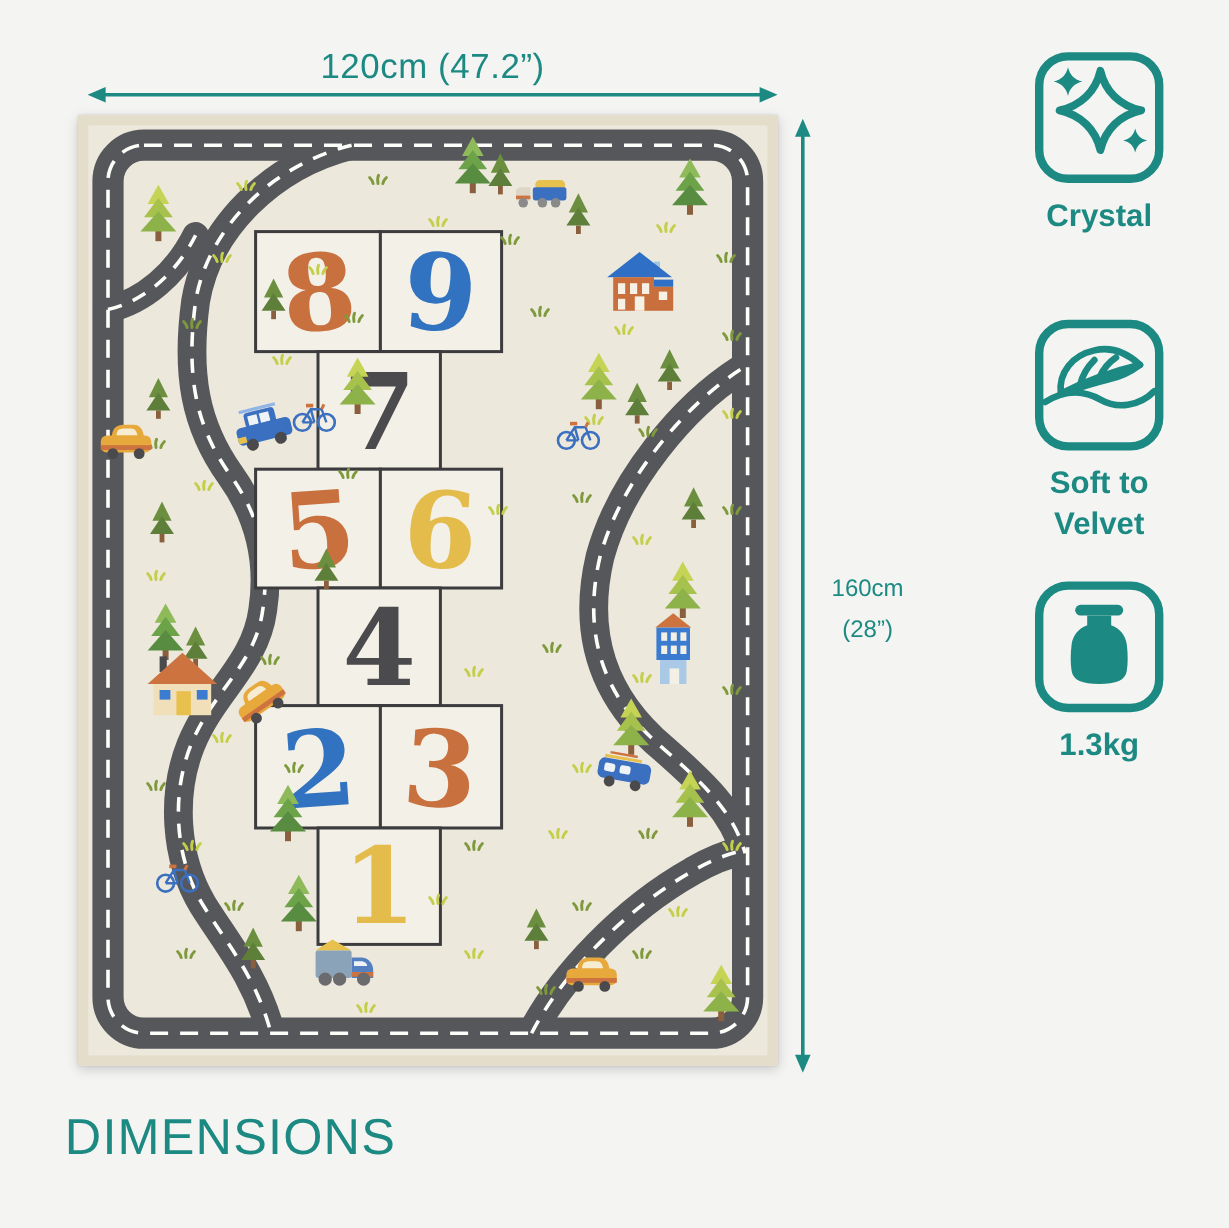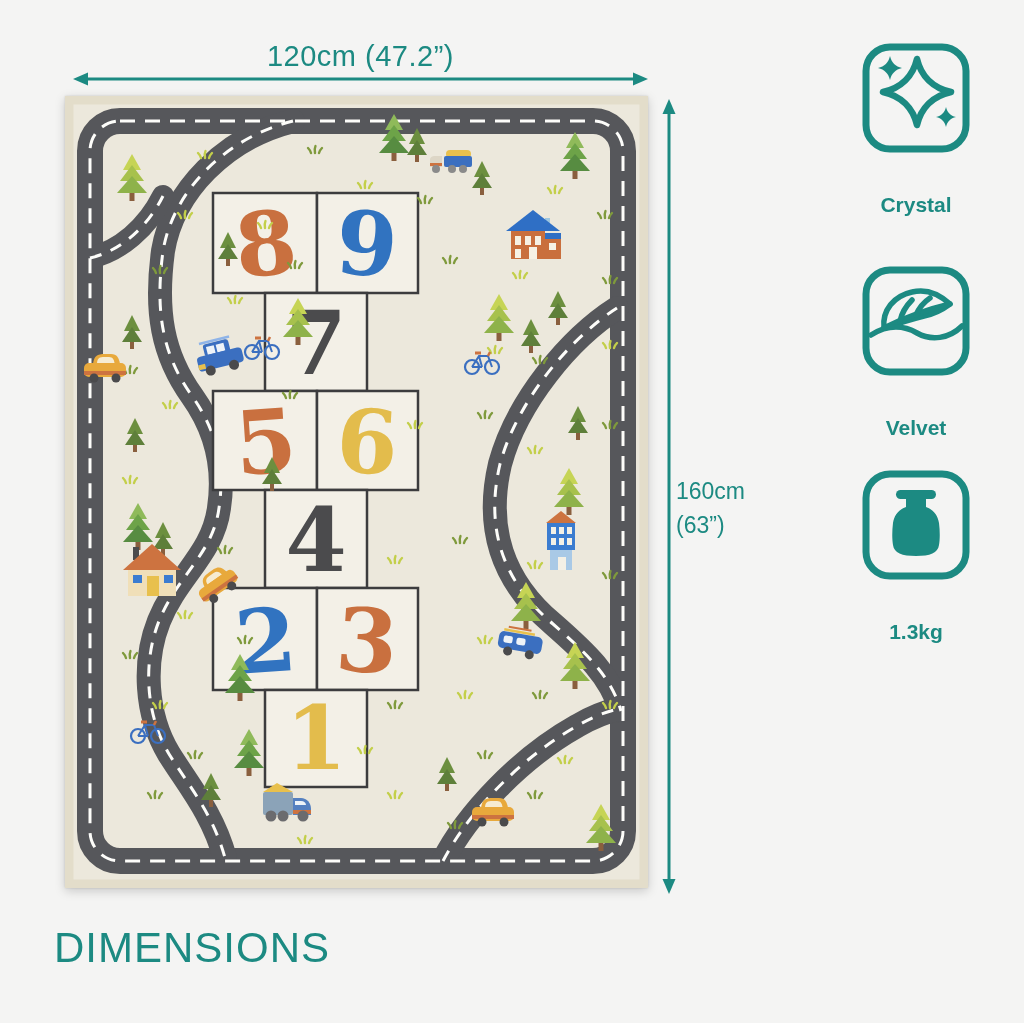--- a/index.html
+++ b/index.html
@@ -4,34 +4,34 @@
 <style>
   html,body{margin:0;padding:0;}
   body{width:1024px;height:1023px;background:#f4f4f3;font-family:"Liberation Sans",sans-serif;position:relative;overflow:hidden;}
   .page{position:absolute;inset:0;padding-left:44px;}
 
   
   .h-dim-label{position:absolute;left:73px;top:40px;width:575px;text-align:center;
     font-size:29px;color:#1C8A82;letter-spacing:0.5px;}
   .h-arrow{position:absolute;left:73px;top:71px;}
   .v-arrow{position:absolute;left:661px;top:99px;}
-  .v-dim-label{position:absolute;left:676px;top:474px;width:94px;text-align:left;
-    font-size:23px;line-height:34px;color:#1C8A82;}
+  .v-dim-label{position:absolute;left:676px;top:474px;width:94px;text-align:center;
+    font-size:20px;line-height:34px;color:#1C8A82;}
 
   
   .mat{position:absolute;left:65px;top:96px;width:583px;height:792px;
     box-shadow:0 3px 10px rgba(0,0,0,0.18),0 0 2px rgba(0,0,0,0.12);background:#efebe0;}
   .mat svg{display:block;}
   text.hs{font-family:"DejaVu Serif",serif;font-weight:bold;text-anchor:middle;}
   .hs-orange{fill:#C9703F;} .hs-blue{fill:#3173C0;} .hs-dark{fill:#4B4B4D;} .hs-yellow{fill:#E3BC4C;}
 
   
   .feature{position:absolute;left:831px;width:170px;text-align:center;}
   .feature svg{display:inline-block;}
-  .flabel{margin-top:30px;font-size:21px;line-height:34px;color:#1C8A82;font-weight:bold;}
+  .flabel{margin-top:3px;font-size:26px;line-height:34px;color:#1C8A82;font-weight:bold;}
 
   
   .title{position:absolute;left:54px;top:924px;font-size:42px;font-weight:normal;
     color:#1C8A82;letter-spacing:1px;}
 </style>
 </head>
 <body>
 
 <div class="page">
 
@@ -42,21 +42,21 @@
     <polygon points="575,8 560,1.5 560,14.5" fill="#1C8A82"></polygon>
   </svg>
 
   <svg class="v-arrow" width="16" height="795" viewBox="0 0 16 795">
     <line x1="8" y1="9" x2="8" y2="786" stroke="#1C8A82" stroke-width="3"></line>
     <polygon points="8,0 1.5,15 14.5,15" fill="#1C8A82"></polygon>
     <polygon points="8,795 1.5,780 14.5,780" fill="#1C8A82"></polygon>
   </svg>
   <div class="v-dim-label">
     <div>160cm</div>
-    <div>(63”)</div>
+    <div>(28”)</div>
   </div>
 
   <div class="mat">
   <svg width="583" height="792" viewBox="0 0 583 792">
     <defs>
       <g id="treeA">
         <rect x="-2.5" y="13" width="5" height="9" fill="#8a5f3e"></rect>
         <polygon points="-9,-9 9,-9 0,-25" fill="#c6d455"></polygon>
         <polygon points="-12,2 12,2 0,-14" fill="#a7c14d"></polygon>
         <polygon points="-15,14 15,14 0,-3" fill="#8eb24a"></polygon>
@@ -325,25 +325,26 @@
       <rect x="5" y="5" width="100" height="102" rx="24" fill="none" stroke="#1C8A82" stroke-width="7"></rect>
       <g fill="none" stroke="#1C8A82" stroke-width="5.5" stroke-linecap="round" stroke-linejoin="round">
         <path d="M23,63 C21,45 33,31 51,27 C63,24 76,27 89,39 C81,45 73,49 63,51 C51,54 38,58 23,63 Z"></path>
         <path d="M23,63 C43,53 64,45 89,39"></path>
         <path d="M39,56 C41,47 45,41 51,35"></path>
         <path d="M55,50 C58,43 63,37 69,33"></path>
         <path d="M10,70 C26,60 42,60 56,68 C70,76 88,74 101,61"></path>
       </g>
     </svg>
     <div class="flabel">
+      <div>Soft to</div>
       <div>Velvet</div>
     </div>
   </div>
 
-  <div class="feature" style="top:469px">
+  <div class="feature" style="top:483px">
     <svg width="110" height="112" viewBox="0 0 110 112">
       <rect x="5" y="5" width="100" height="102" rx="24" fill="none" stroke="#1C8A82" stroke-width="7"></rect>
       <rect x="35" y="21" width="40" height="9" rx="4.5" fill="#1C8A82"></rect>
       <path d="M45,30 L65,30 L65,38 C73,41 77,47 78,54 C79,62 79,70 78,76 C77,84 69,87 55,87 C41,87 33,84 32,76 C31,70 31,62 32,54 C33,47 37,41 45,38 Z" fill="#1C8A82"></path>
     </svg>
     <div class="flabel">
       <div>1.3kg</div>
     </div>
   </div>
 

